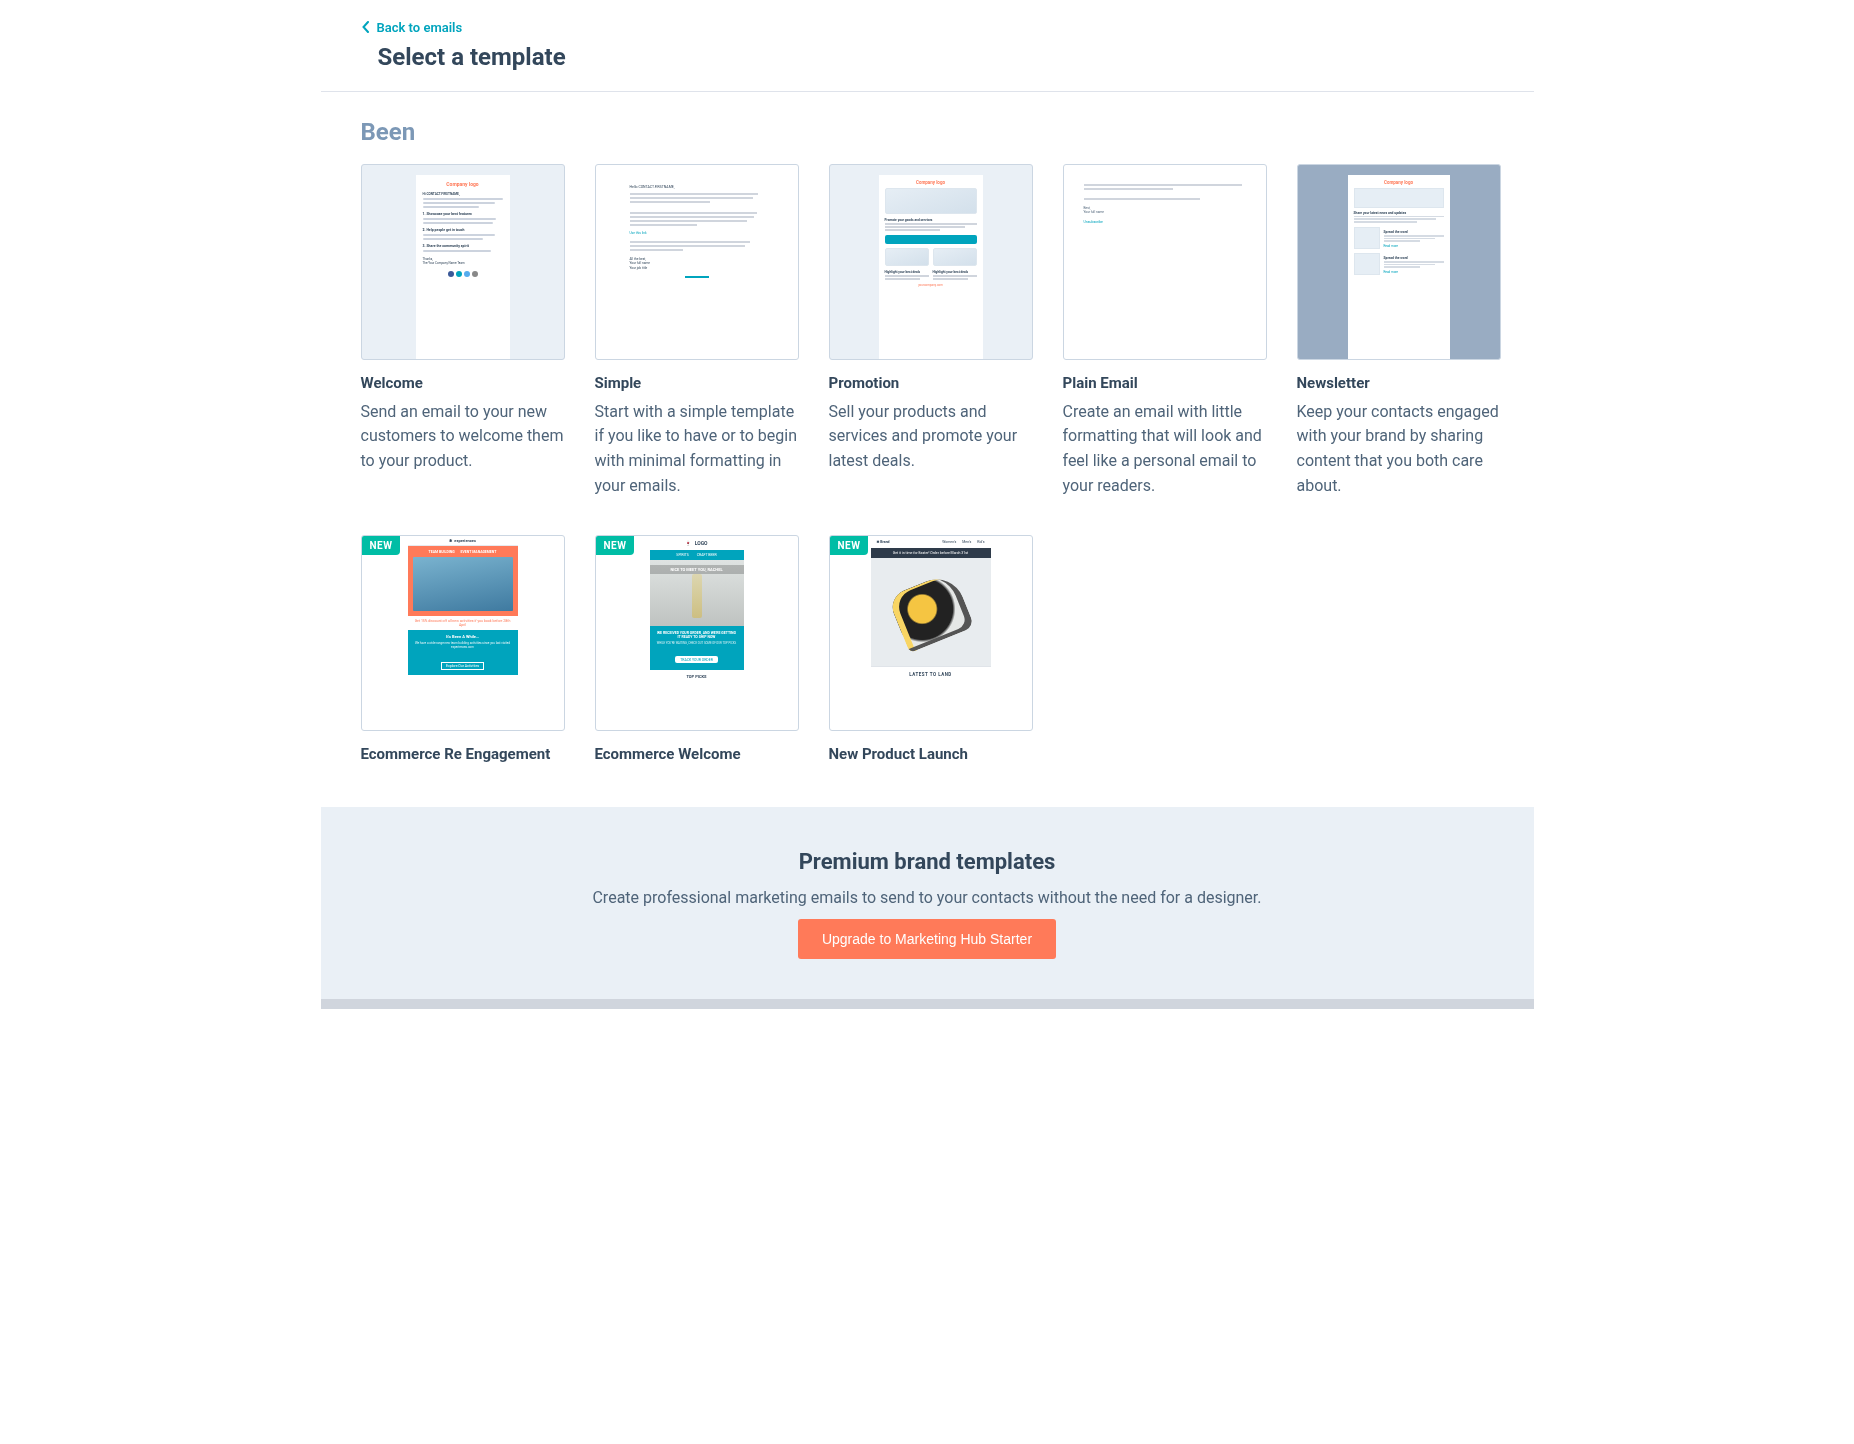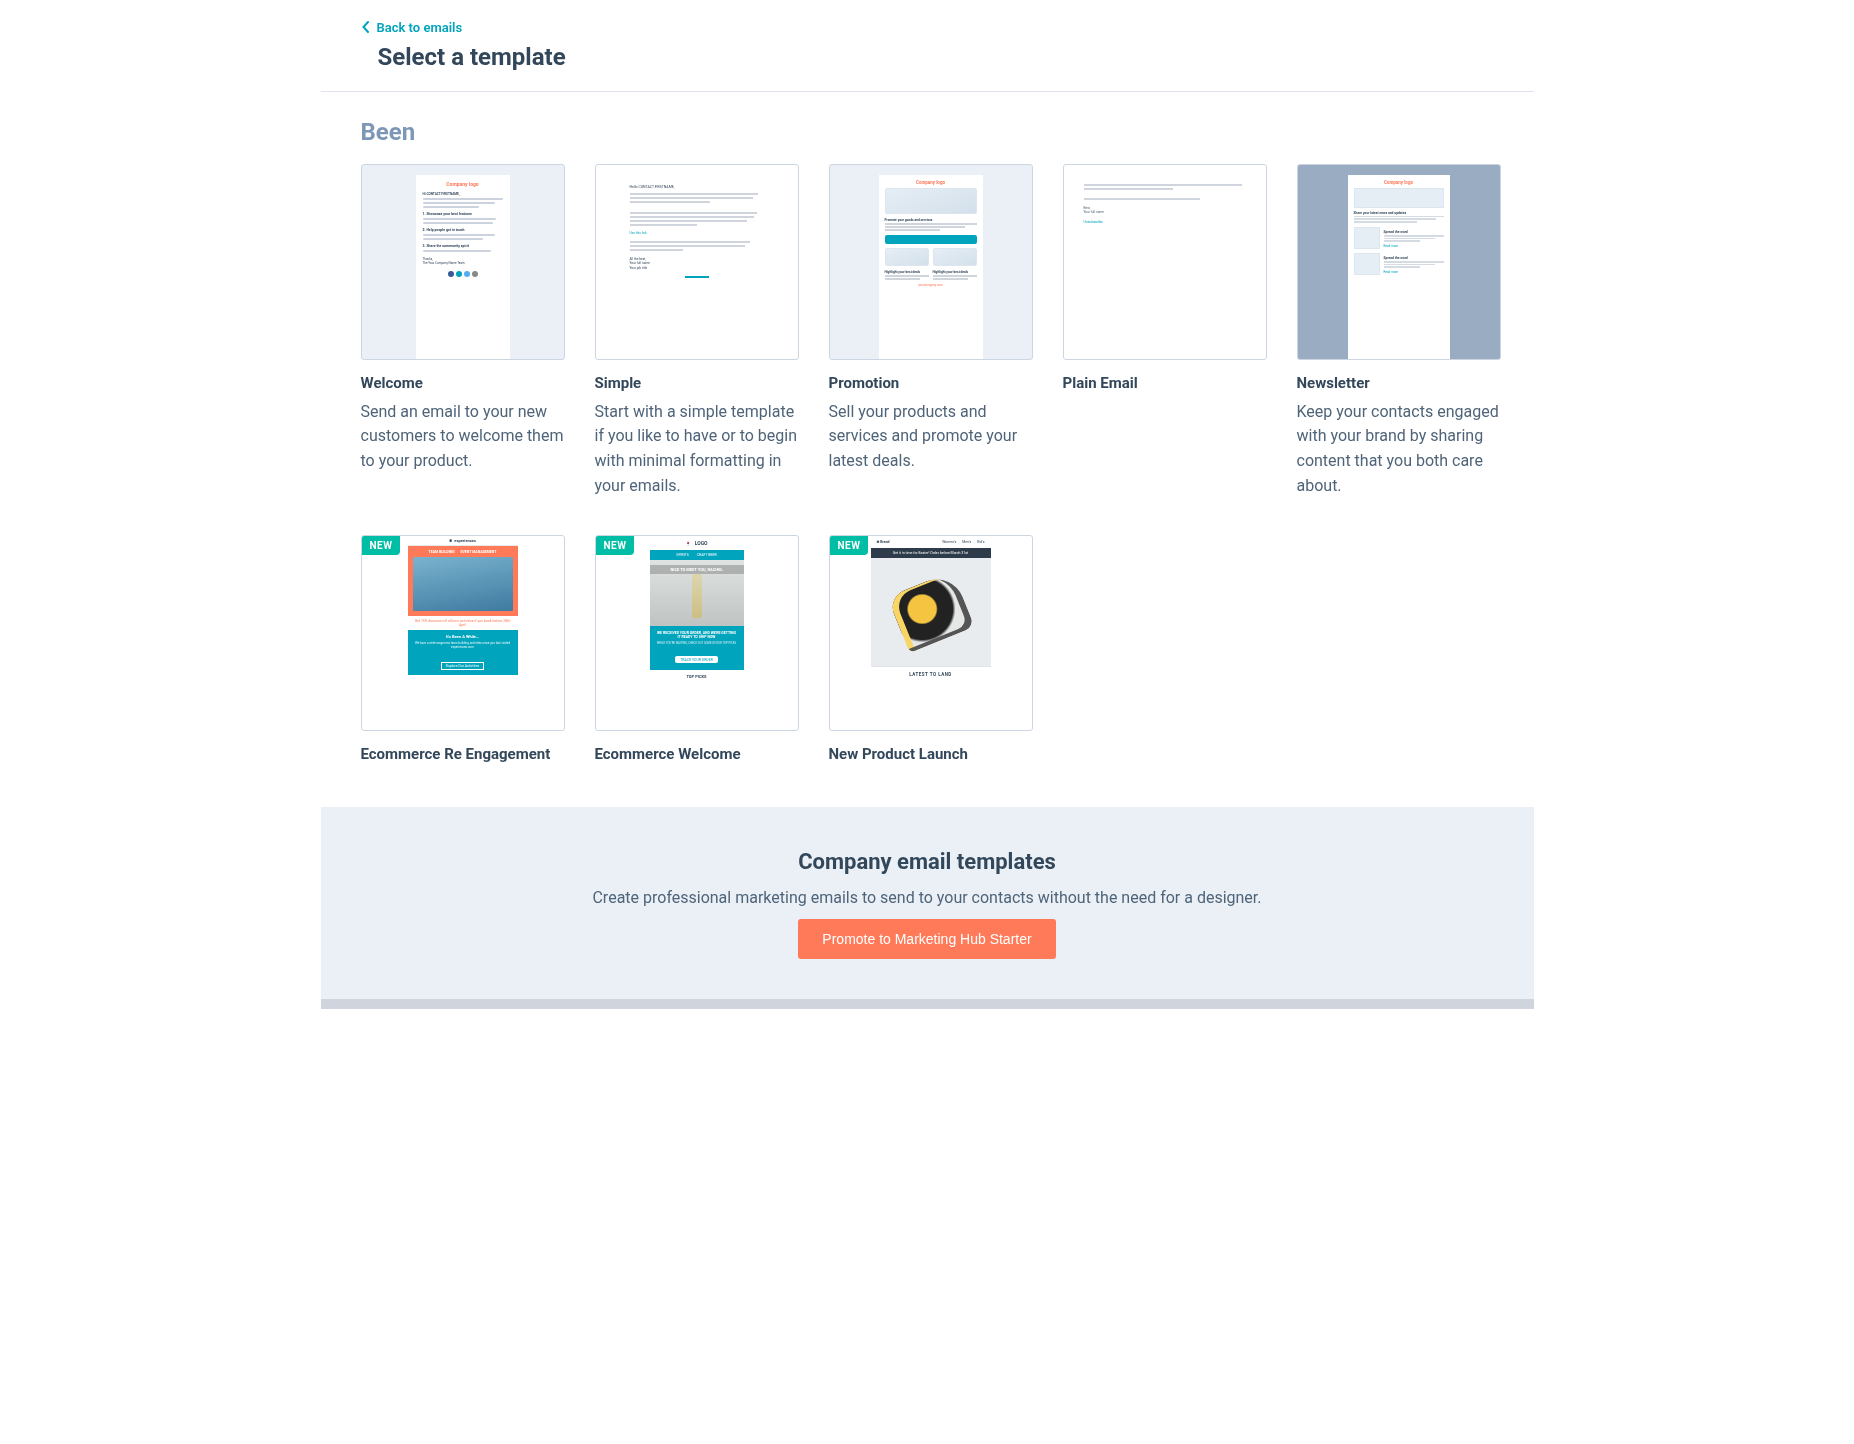--- a/index.html
+++ b/index.html
@@ -322,20 +322,21 @@
                 <div class="plain-line" style="width:55%;"></div>
             <div style="height:5px;"></div>
             <div class="plain-line" style="width:72%;"></div>
             <div style="height:5px;"></div>
             <div style="font-size:3.2px;">Best,<br>Your full name</div>
             <div class="plain-link">Unsubscribe</div>
           </div>
             </div>
         </div>
         <div class="card-title">Plain Email</div>
+        <div class="card-desc">Create an email with little formatting that will look and feel like a personal email to your readers.</div>
       </div>
 
       <div class="card">
         <div class="thumb news-bg">
           <div class="tpl-pad">
               <div class="news-card">
             <div class="news-logo">Company logo</div>
             <div class="news-hero"></div>
             <div class="news-head">Share your latest news and updates</div>
             <div class="news-text"></div>
@@ -444,19 +445,19 @@
             <div class="npl-latest">LATEST TO LAND</div>
           </div>
         </div>
         <div class="card-title">New Product Launch</div>
       </div>
 
     </div>
   </div>
 
   <div class="premium">
-    <h2 class="premium-title">Company email templates</h2>
+    <h2 class="premium-title">Premium brand templates</h2>
     <p class="premium-sub">Create professional marketing emails to send to your contacts without the need for a designer.</p>
-    <button class="cta-btn">Promote to Marketing Hub Starter</button>
+    <button class="cta-btn">Upgrade to Marketing Hub Starter</button>
   </div>
 
   <div class="footer-bar"></div>
 </div>
 
 </body></html>

